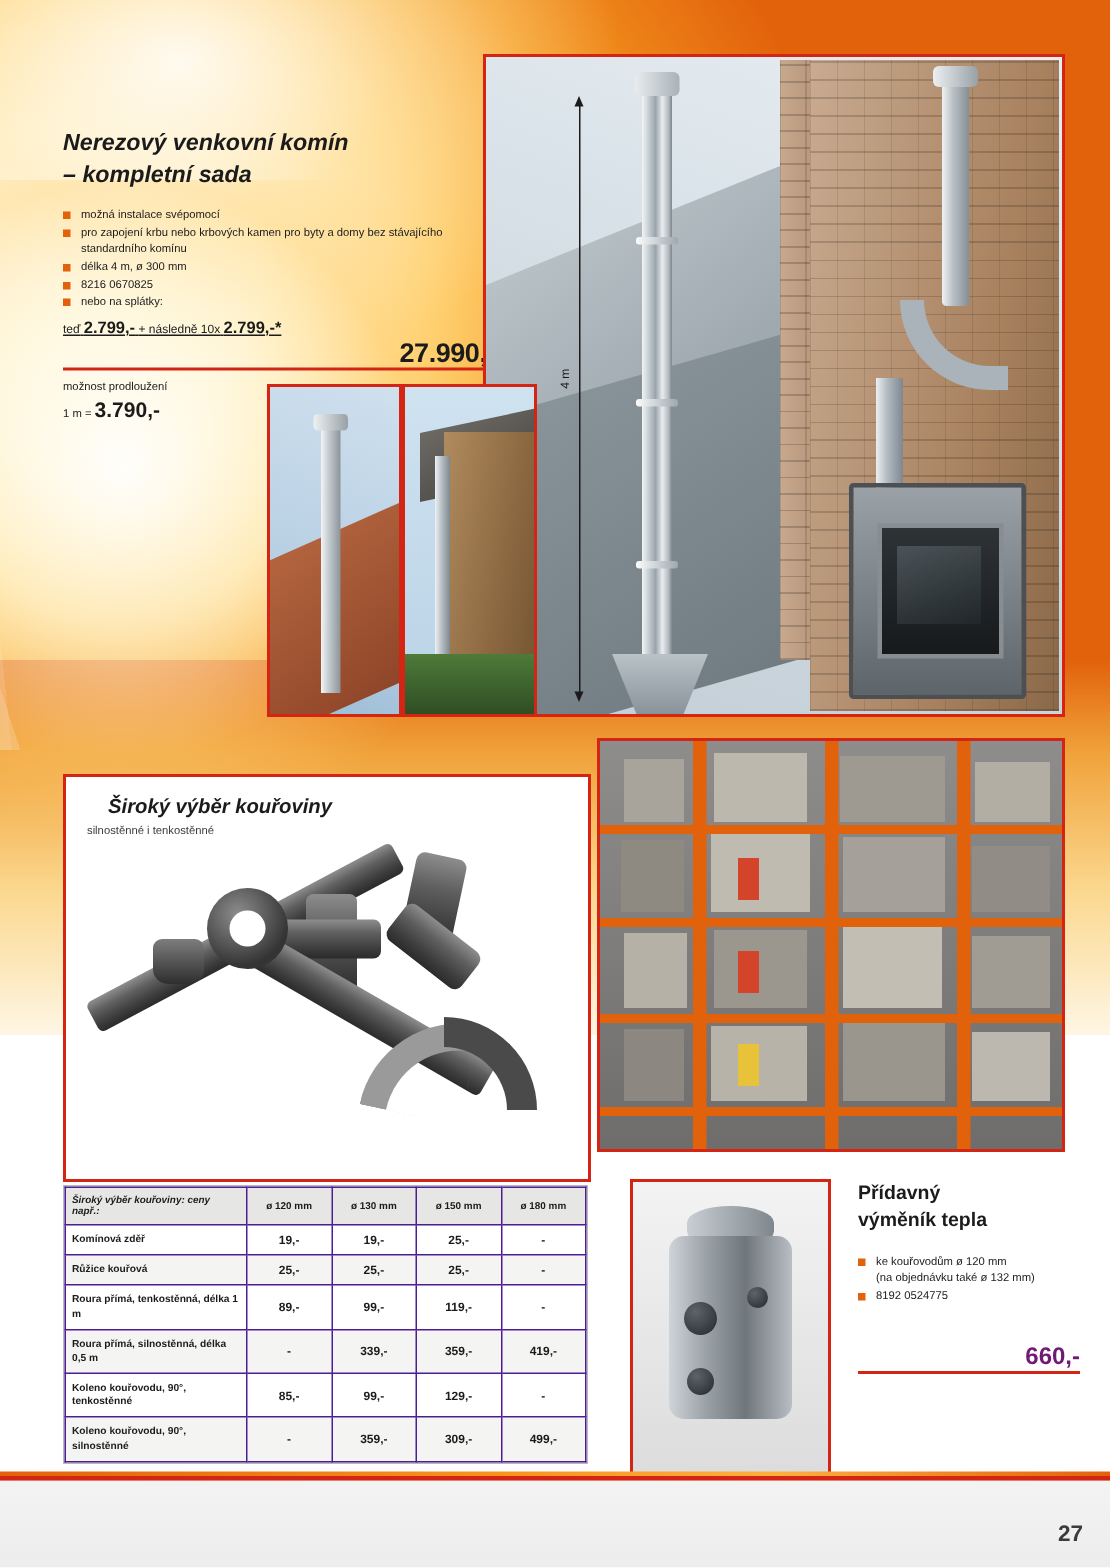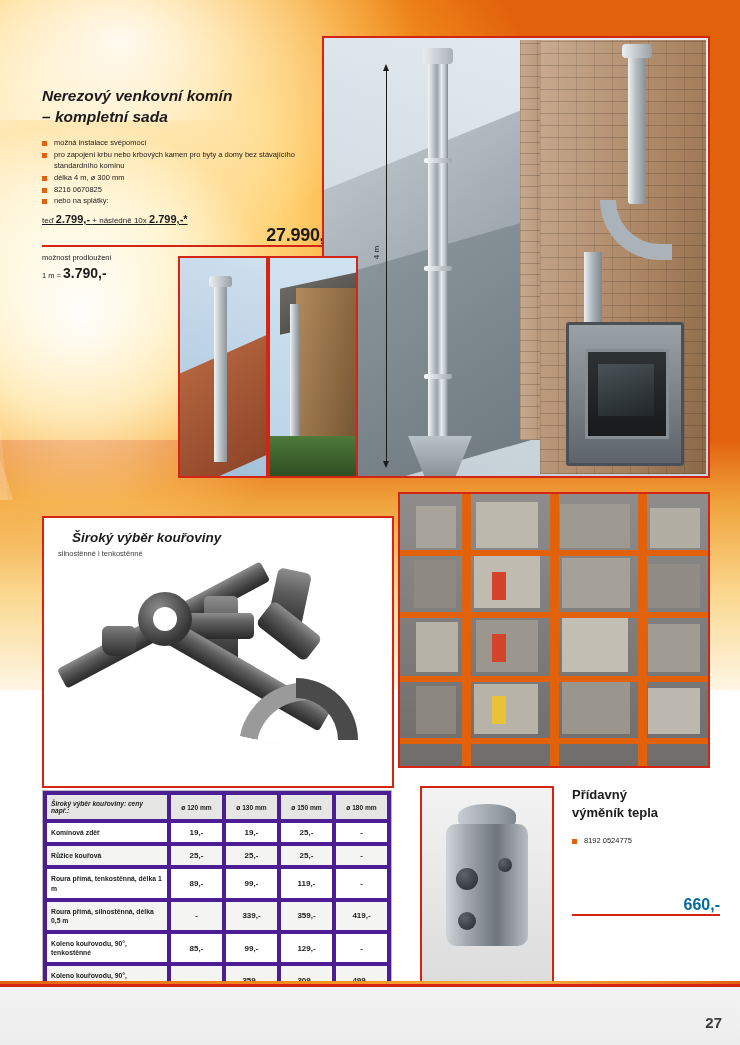--- a/index.html
+++ b/index.html
@@ -214,21 +214,21 @@
   .ps-shelf{position:absolute;left:0;width:100%;height:6px;background:#e2620c;}
   .ps-post{position:absolute;top:0;width:9px;height:100%;background:#e2620c;}
   .ps-box{position:absolute;background:#b9b2a6;}
 
   
   .table-wrap{
     position:absolute;left:42px;top:790px;width:348px;
     border:1px solid #b9b9b9;background:#fff;
   }
   table{border-collapse:collapse;width:100%;font-size:6.8px;color:#1b1b1b;}
-  th,td{border:4px solid #4c1d95;padding:5px 4px;}
+  th,td{border:1px solid #4c1d95;padding:5px 4px;}
   thead th{background:#e6e6e4;font-weight:bold;text-align:center;font-size:6.6px;}
   thead th.first{text-align:left;font-style:italic;width:112px;}
   tbody td.name{text-align:left;font-weight:bold;line-height:1.35;}
   tbody td.val{text-align:center;font-weight:bold;font-size:8px;}
   tbody tr:nth-child(odd) td{background:#ffffff;}
   tbody tr:nth-child(even) td{background:#f4f4f2;}
 
   
   .photo-ex{left:420px;top:786px;width:130px;height:196px;}
   .pe-bg{position:absolute;inset:0;background:linear-gradient(180deg,#f3f3f3,#dcdcdc);}
@@ -245,21 +245,21 @@
   }
 
   
   .ex-title{
     position:absolute;left:572px;top:786px;width:160px;
     font-size:13px;font-weight:bold;color:#1b1b1b;line-height:1.35;
   }
   .ex-bullets{position:absolute;left:572px;top:836px;width:160px;}
   .ex-price{
     position:absolute;left:572px;top:896px;width:148px;text-align:right;
-    font-size:16px;font-weight:bold;color:#0369a1;
+    font-size:16px;font-weight:bold;color:#701a75;
   }
   .ex-rule{position:absolute;left:572px;top:914px;width:148px;height:2px;background:#d42414;}
 </style>
 </head>
 <body>
 
 <div class="bg-top"></div>
 <div class="bg-mid"></div>
 <div class="bg-white"></div>
 <div class="bg-glow"></div>
@@ -454,20 +454,24 @@
     <div class="pe-port" style="left:12px;top:88px;width:18px;height:18px;"></div>
     <div class="pe-port" style="left:52px;top:34px;width:14px;height:14px;"></div>
   </div>
 </div>
 
 <div class="ex-title">
   <span>Přídavný</span><br>
   <span>výměník tepla</span>
 </div>
 <div class="ex-bullets">
+  <div class="bullet">
+    <span>ke kouřovodům ø 120 mm</span>
+    <span class="sub">(na objednávku také ø 132 mm)</span>
+  </div>
   <div class="bullet"><span>8192 0524775</span></div>
 </div>
 <div class="ex-price">660,-</div>
 <div class="ex-rule"></div>
 
 <div class="footer-stripe"></div>
 <div class="footer-bar"></div>
 <div class="page-number">27</div>
 
 </body></html>

